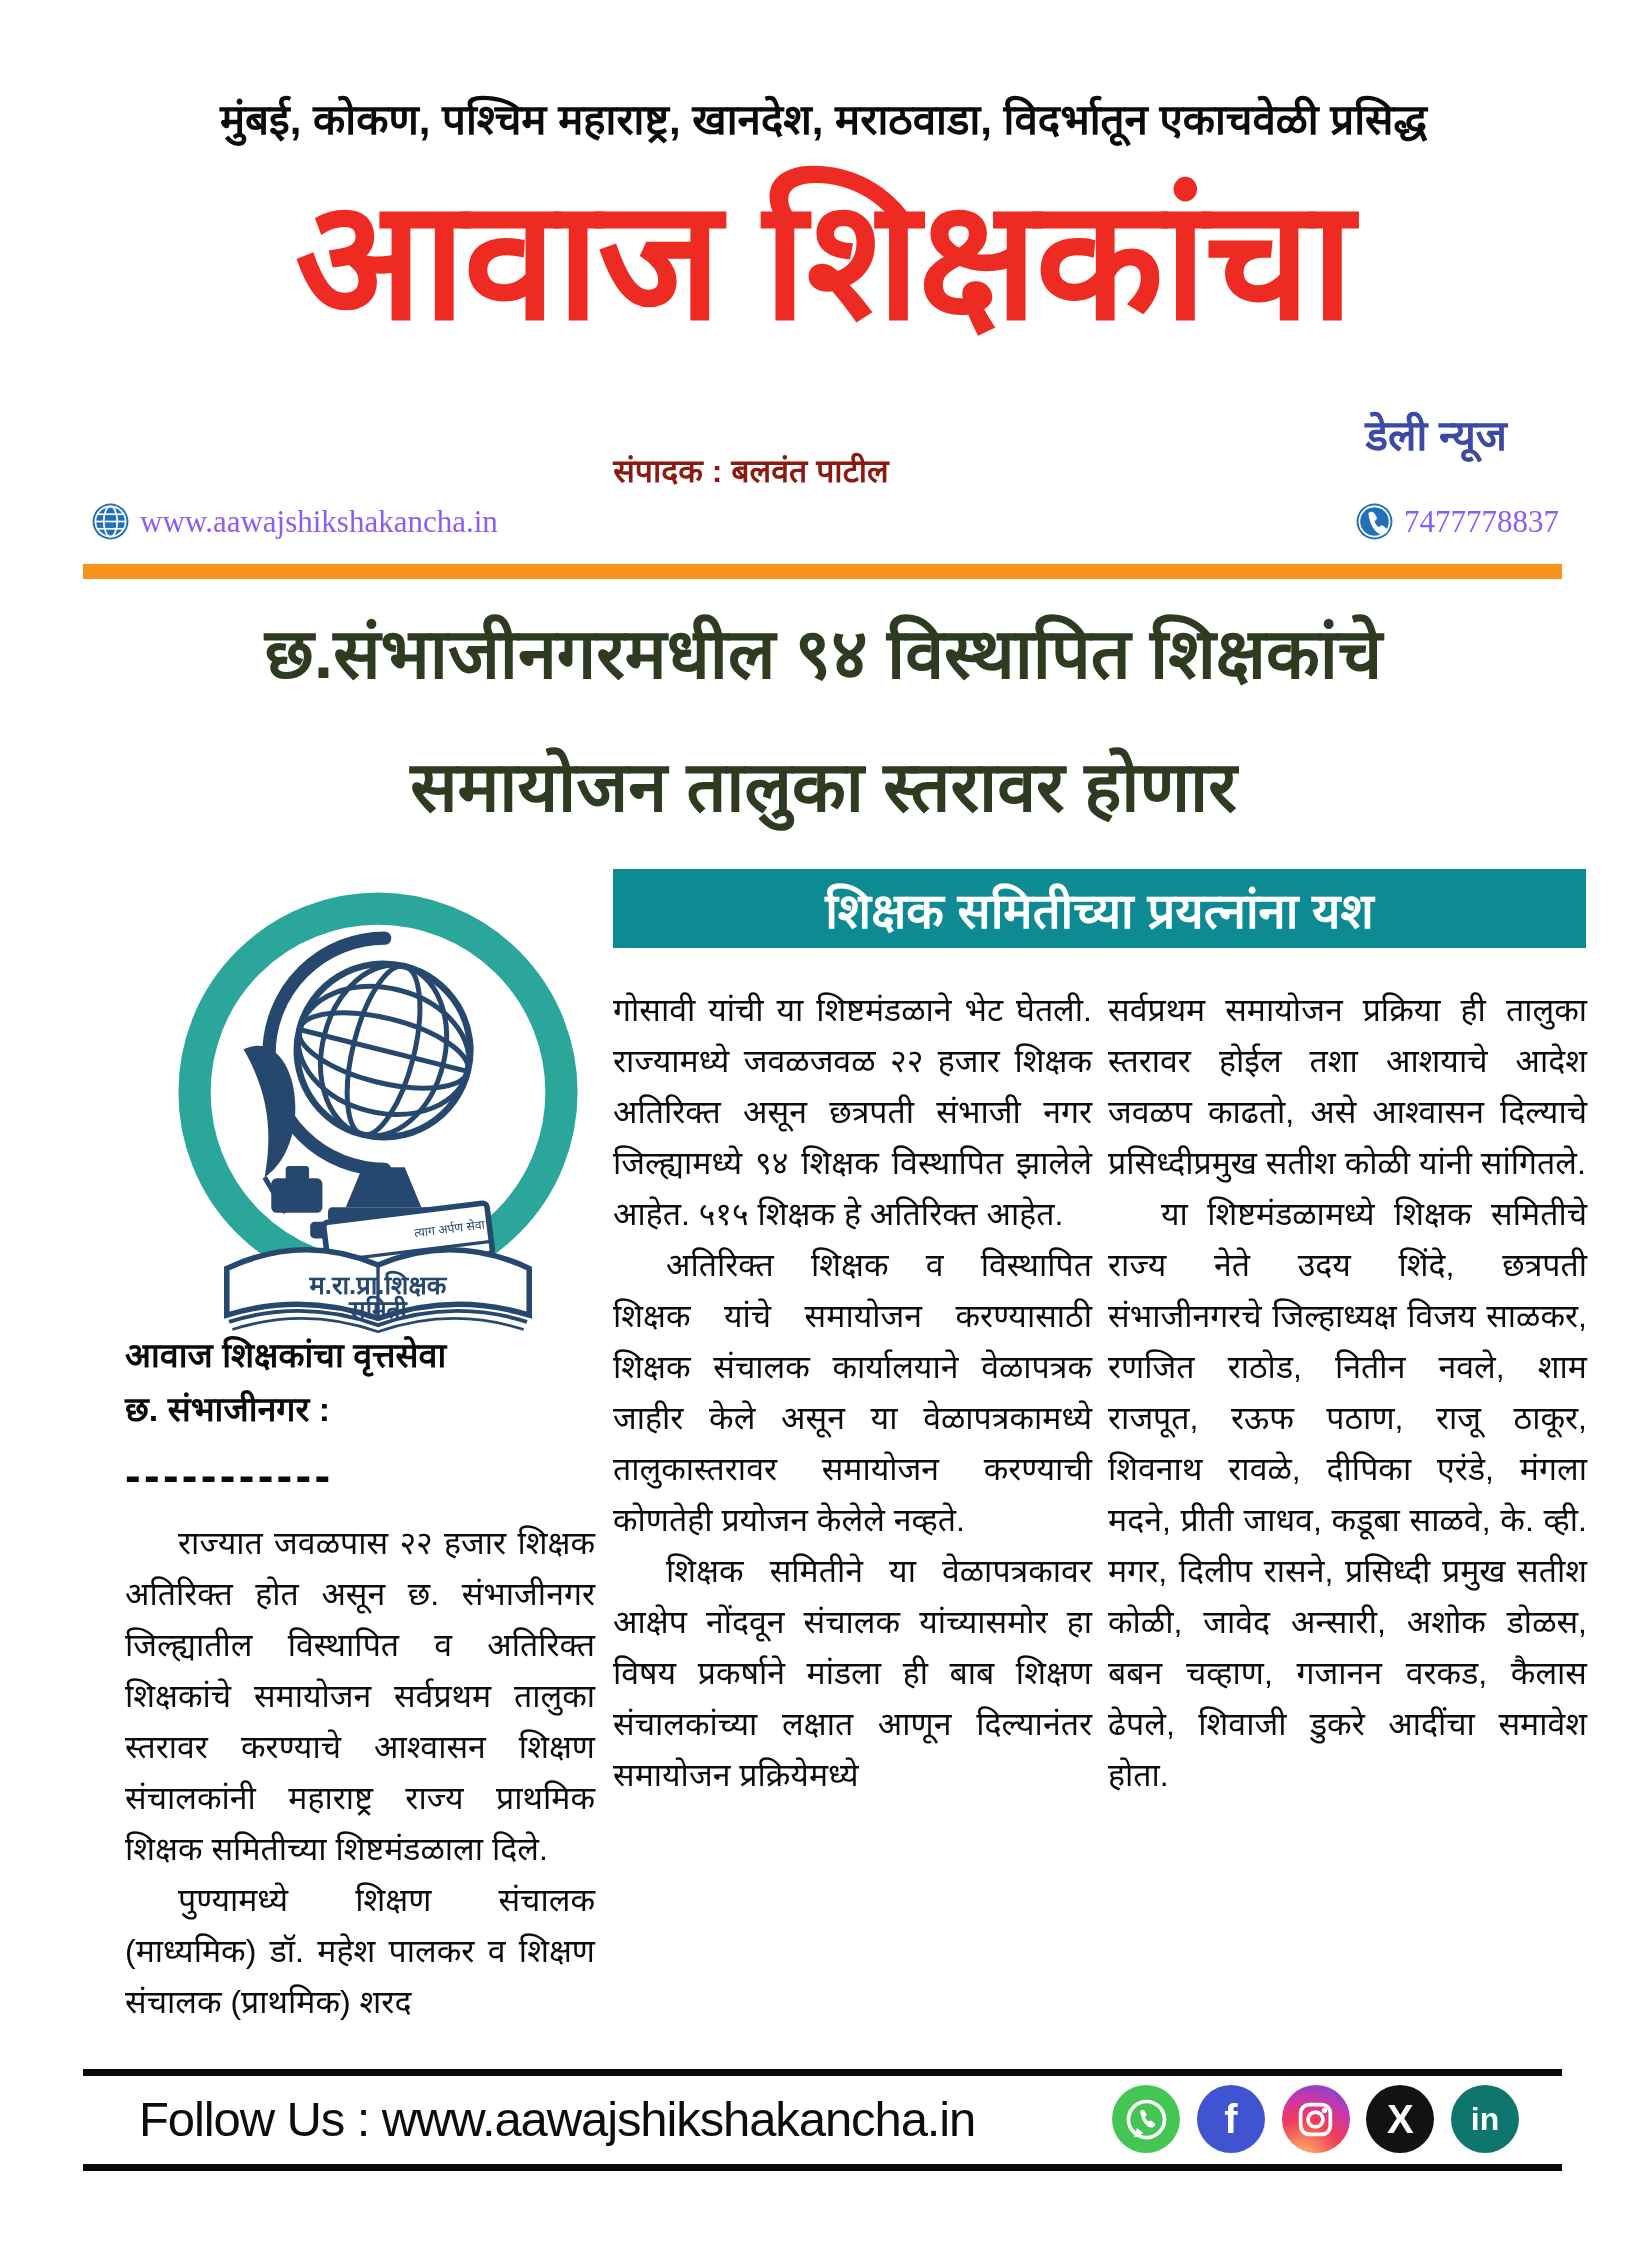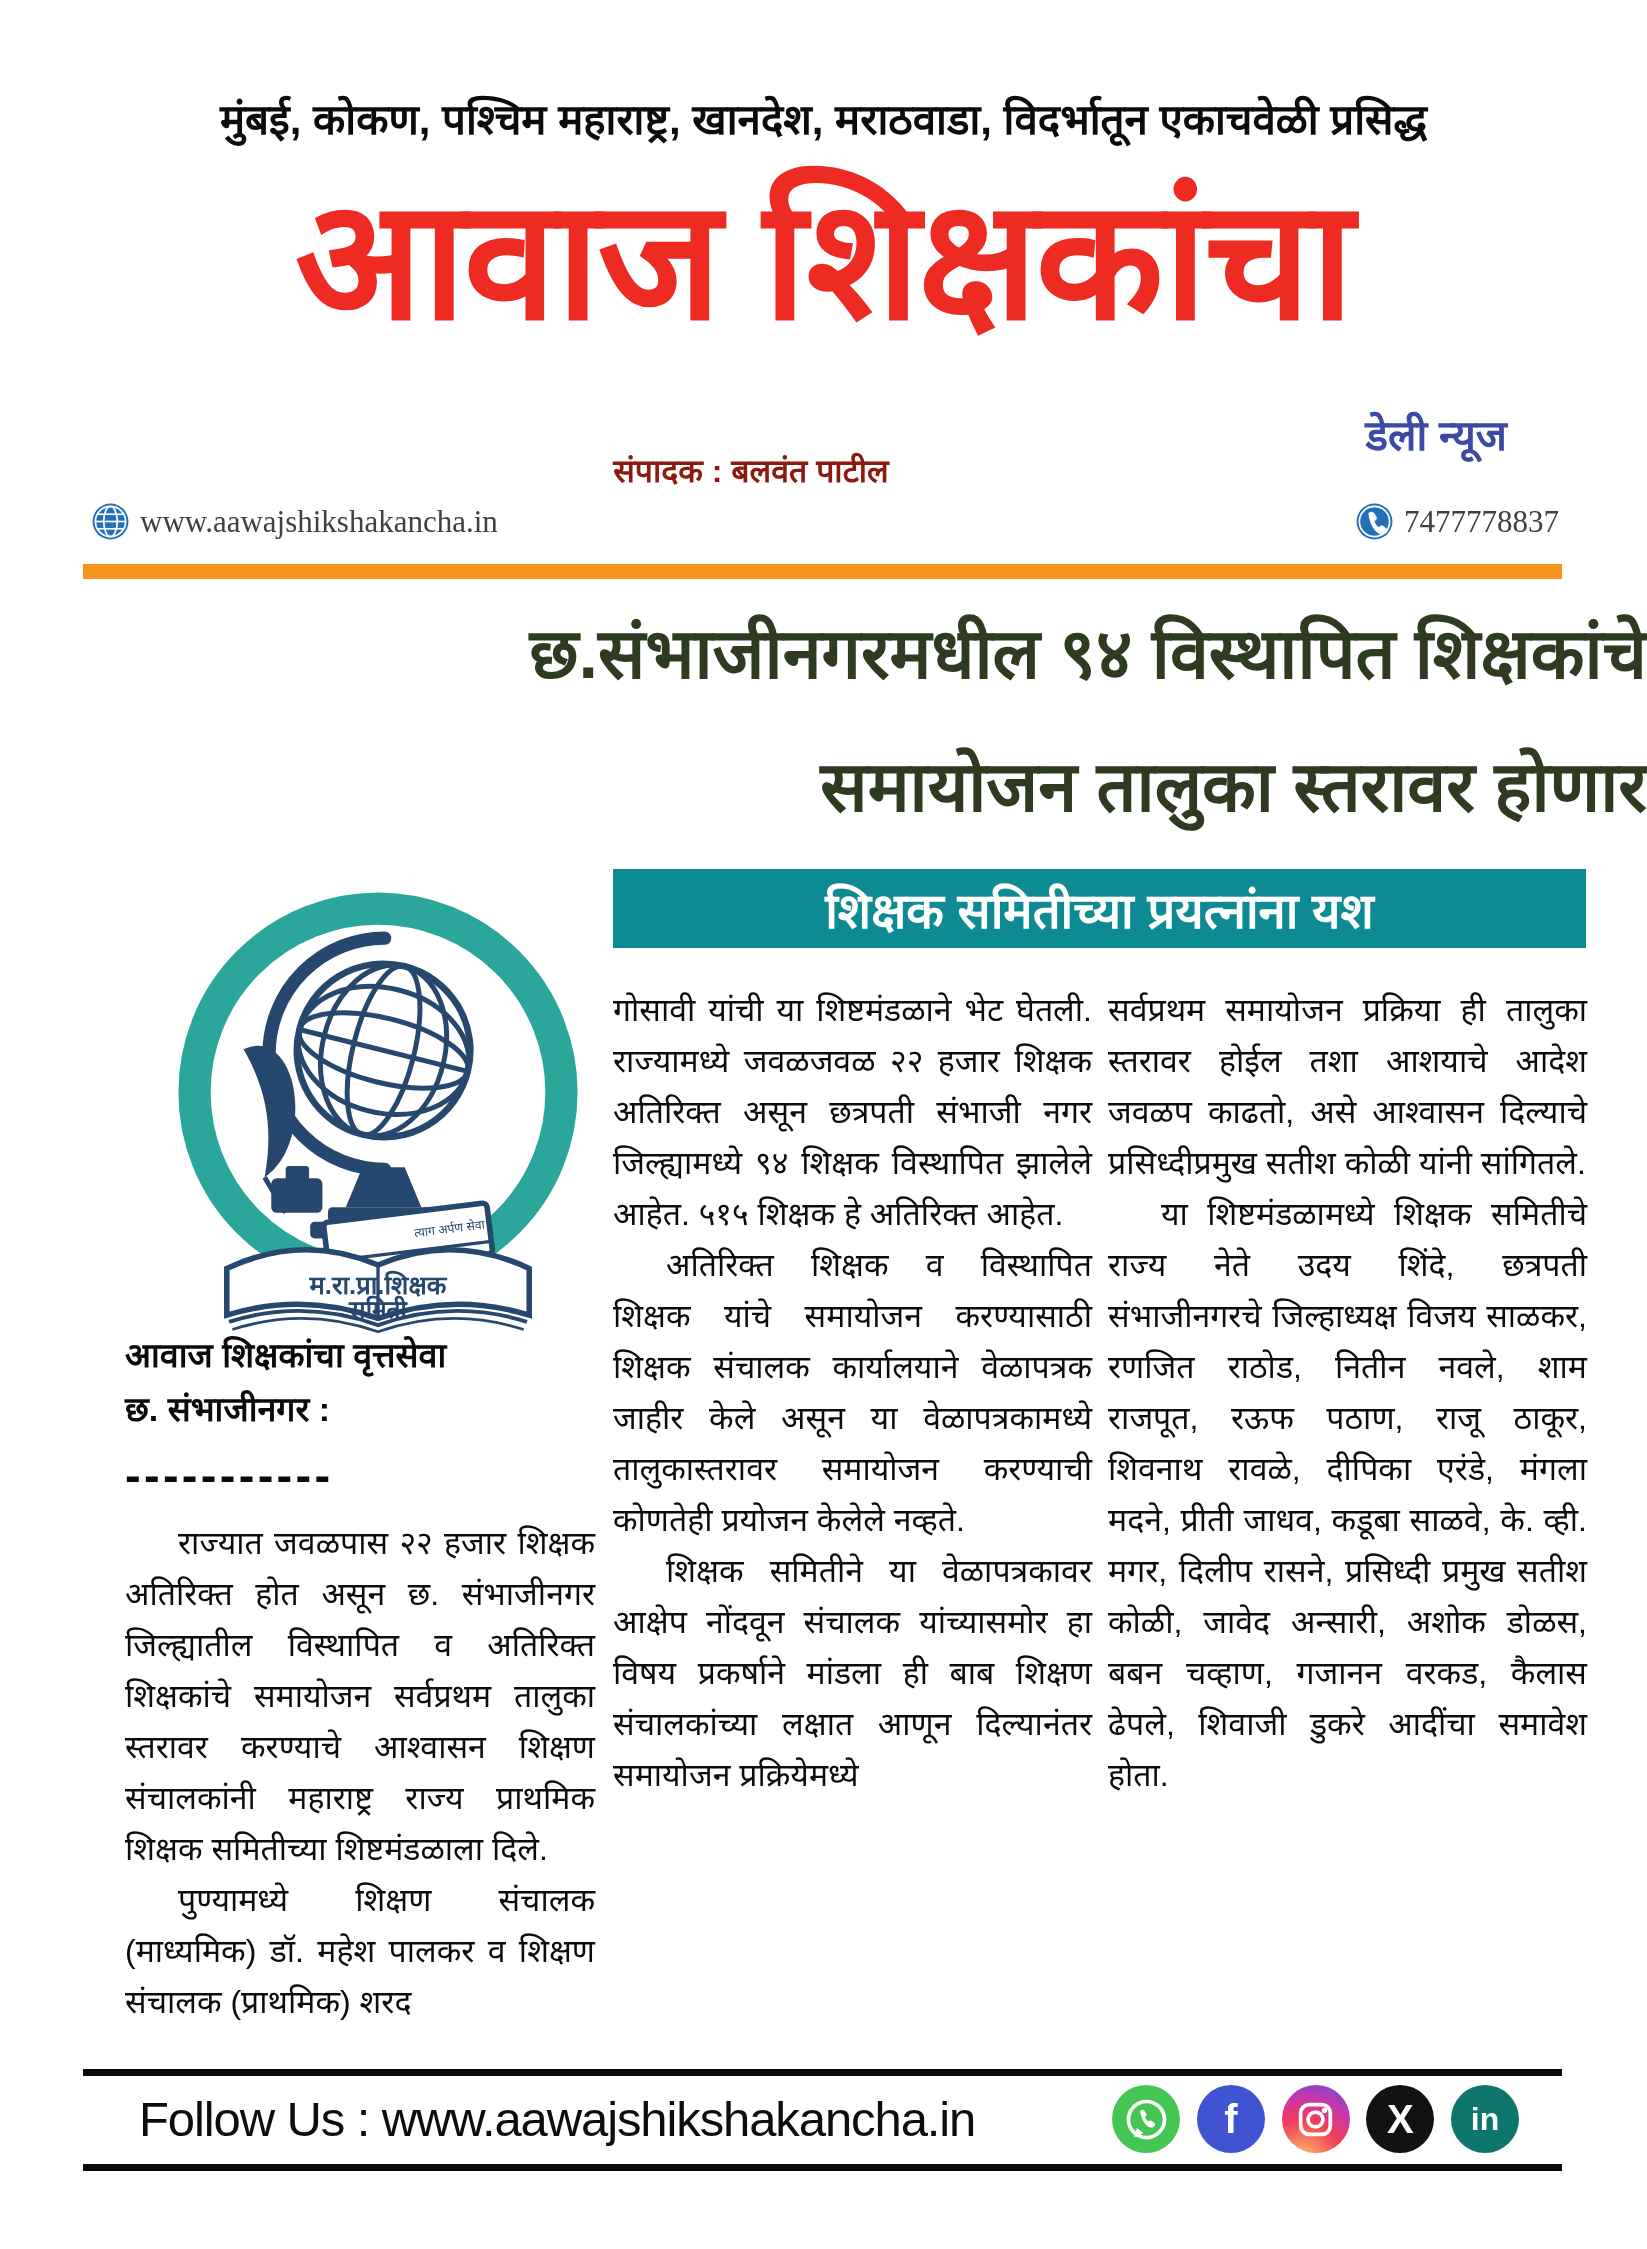--- a/index.html
+++ b/index.html
@@ -13,27 +13,27 @@
     font-size:167px; line-height:1.15; font-weight:700; color:#ee2b23; letter-spacing:-2.2px; }
 
   .editor-line { position:absolute; top:448px; left:0; right:145px; text-align:center;
     font-size:32px; font-weight:700; color:#8c1a0f; }
 
   .edition-label { position:absolute; top:405px; right:140px;
     font-size:42px; font-weight:700; color:#3a4aa5; }
 
   .contact-row { position:absolute; top:503px; left:92px; right:88px;
     display:flex; justify-content:space-between; align-items:center;
-    font-family:"Liberation Serif","DejaVu Serif",serif; font-size:31px; color:#404040; }
+    font-family:"Liberation Serif","DejaVu Serif",serif; font-size:31px; color:#8b5cf6; }
   .contact-item { display:flex; align-items:center; gap:11px; }
   .cicon { width:37px; height:37px; flex:0 0 auto; }
 
   .orange-rule { position:absolute; top:564px; left:83px; right:85px; height:14.5px; background:#f7941e; }
 
-  .headline { position:absolute; top:588px; left:0; right:0; text-align:right;
+  .headline { position:absolute; top:588px; left:0; right:0; text-align:center;
     color:#2e3b20; font-weight:800; font-size:70px; line-height:133px; }
 
   .banner { position:absolute; top:869px; left:613px; right:61px; height:79px;
     background:#0e8a93; color:#ffffff; display:flex; align-items:center; justify-content:center;
     font-size:49px; font-weight:800; }
 
   .logo-wrap { position:absolute; top:867px; left:161px; width:434px; height:467px; }
 
   .col { position:absolute; color:#0c0c0c; font-size:32px; line-height:51px; text-align:justify; }
   .col p { margin:0; }

